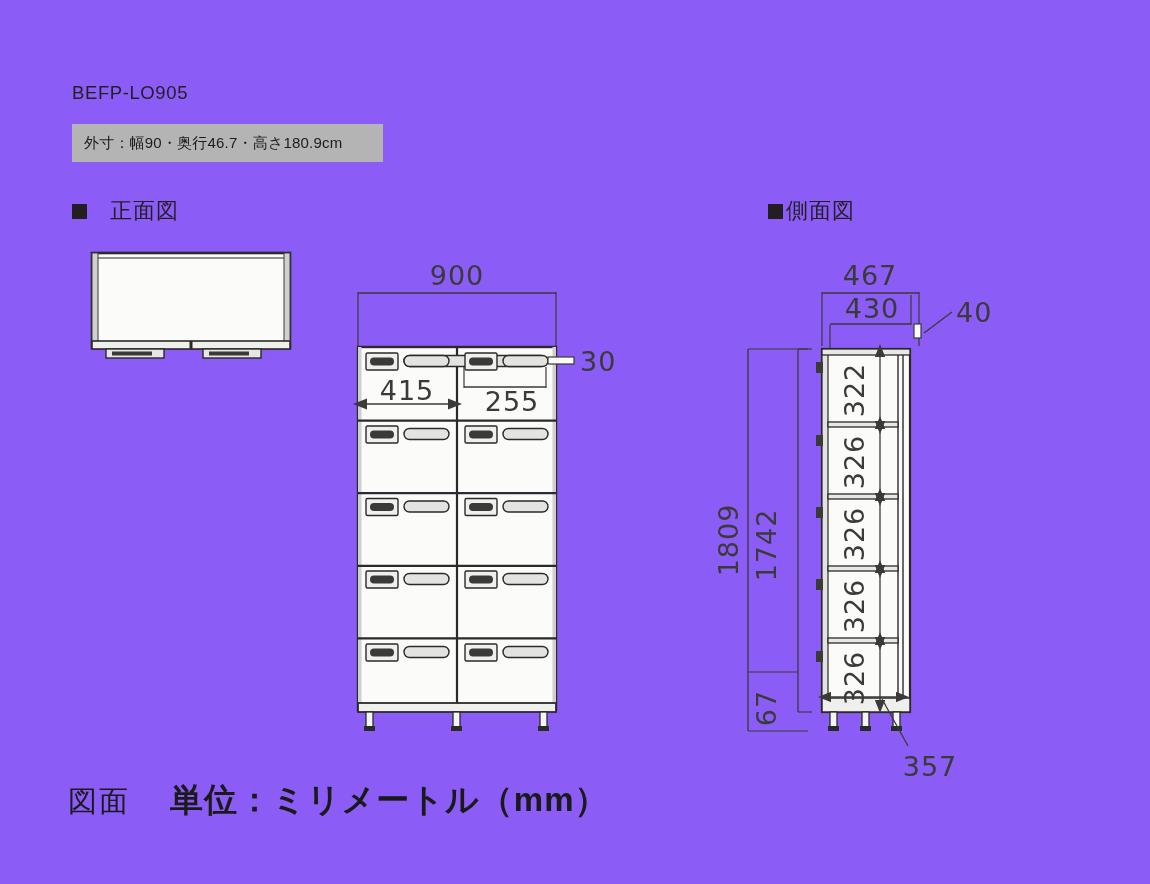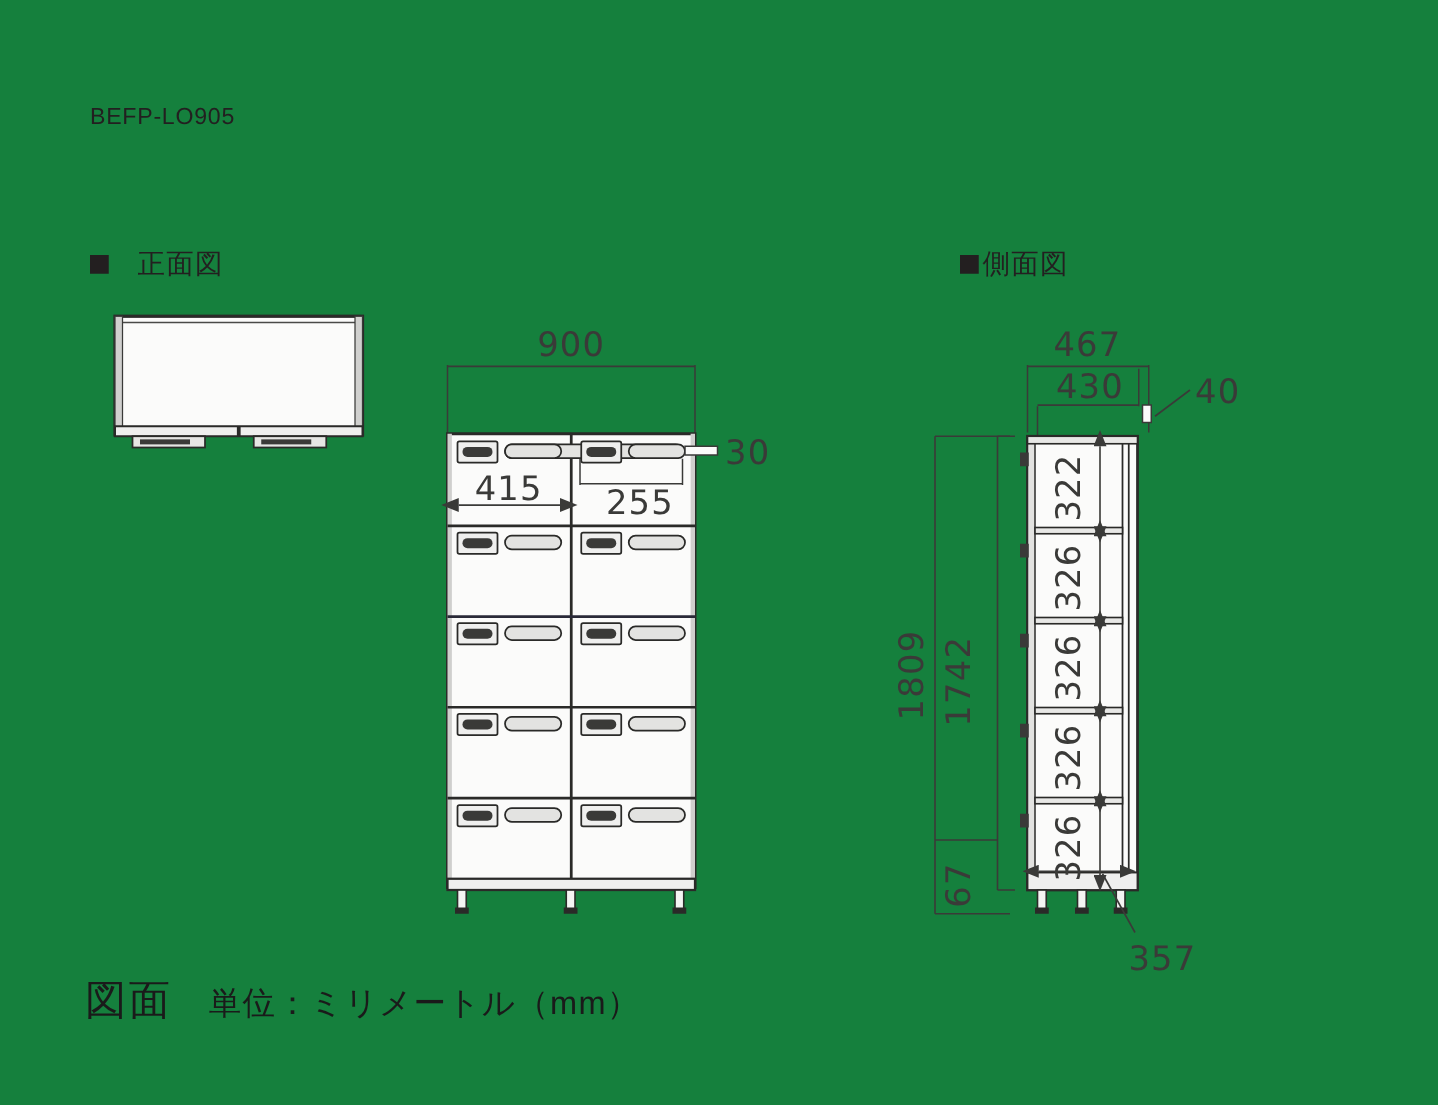--- a/index.html
+++ b/index.html
@@ -4,21 +4,21 @@
 <style>
   html, body {
     margin: 0;
     padding: 0;
     background: #ffffff;
   }
   #page {
     position: relative;
     width: 1150px;
     height: 884px;
-    background: #15803d;
+    background: #8b5cf6;
     font-family: "Liberation Sans", "DejaVu Sans", sans-serif;
     color: #231f20;
     overflow: hidden;
   }
 
   
   #model-code {
     position: absolute;
     left: 72px;
     top: 82px;
@@ -67,29 +67,30 @@
   
   #footer-row {
     position: absolute;
     left: 68px;
     top: 778px;
     display: flex;
     align-items: baseline;
     white-space: nowrap;
   }
   #footer-label {
-    font-size: 33px;
+    font-size: 29px;
     letter-spacing: 2px;
     color: #1a1a1a;
   }
   #footer-units {
-    font-size: 26px;
+    font-size: 33px;
     letter-spacing: 1px;
     color: #1a1a1a;
-    margin-left: 29px;
+    margin-left: 40px;
+    font-weight: bold;
   }
 
   
   svg.layer {
     position: absolute;
     left: 0;
     top: 0;
     width: 1150px;
     height: 884px;
     overflow: visible;
@@ -102,20 +103,23 @@
     letter-spacing: 1px;
   }
 </style>
 </head>
 <body>
 
 <div id="page">
 
   <div id="model-code">BEFP-LO905</div>
 
+  <div id="spec-badge">
+    <span id="spec-badge-text">外寸：幅90・奥行46.7・高さ180.9cm</span>
+  </div>
 
   <div class="view-heading" id="heading-front">
     <span class="sq"></span>
       <span>正面図</span>
   </div>
 
   <div class="view-heading" id="heading-side">
     <span class="sq"></span>
       <span>側面図</span>
   </div>

